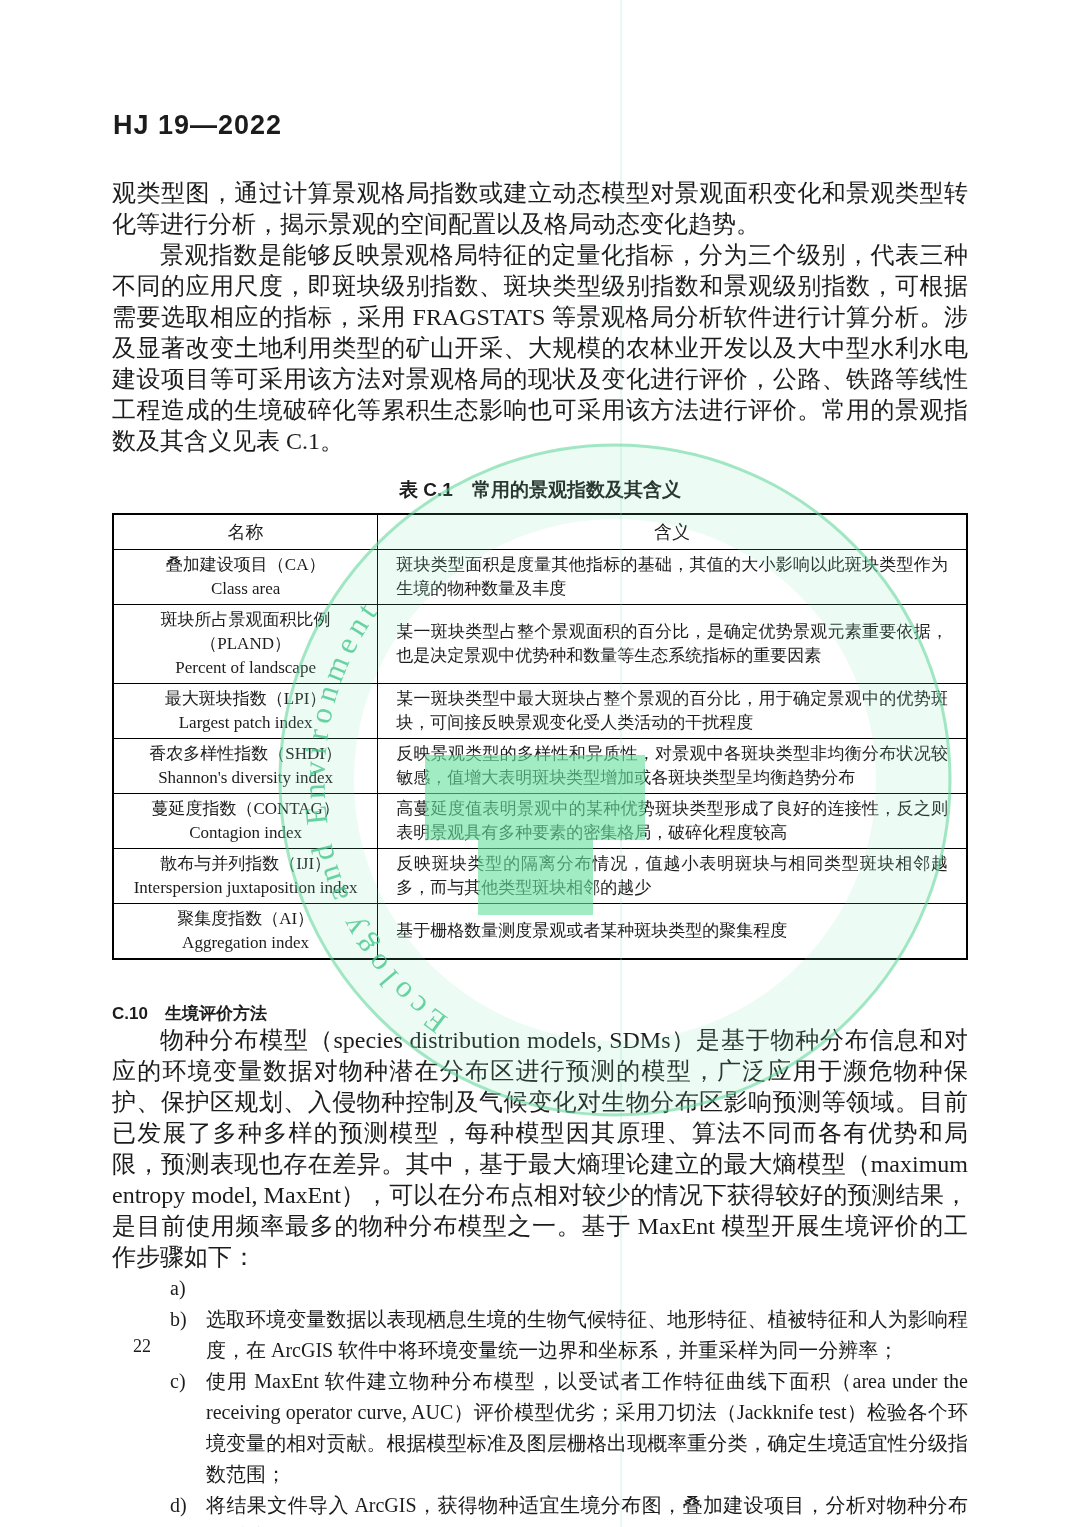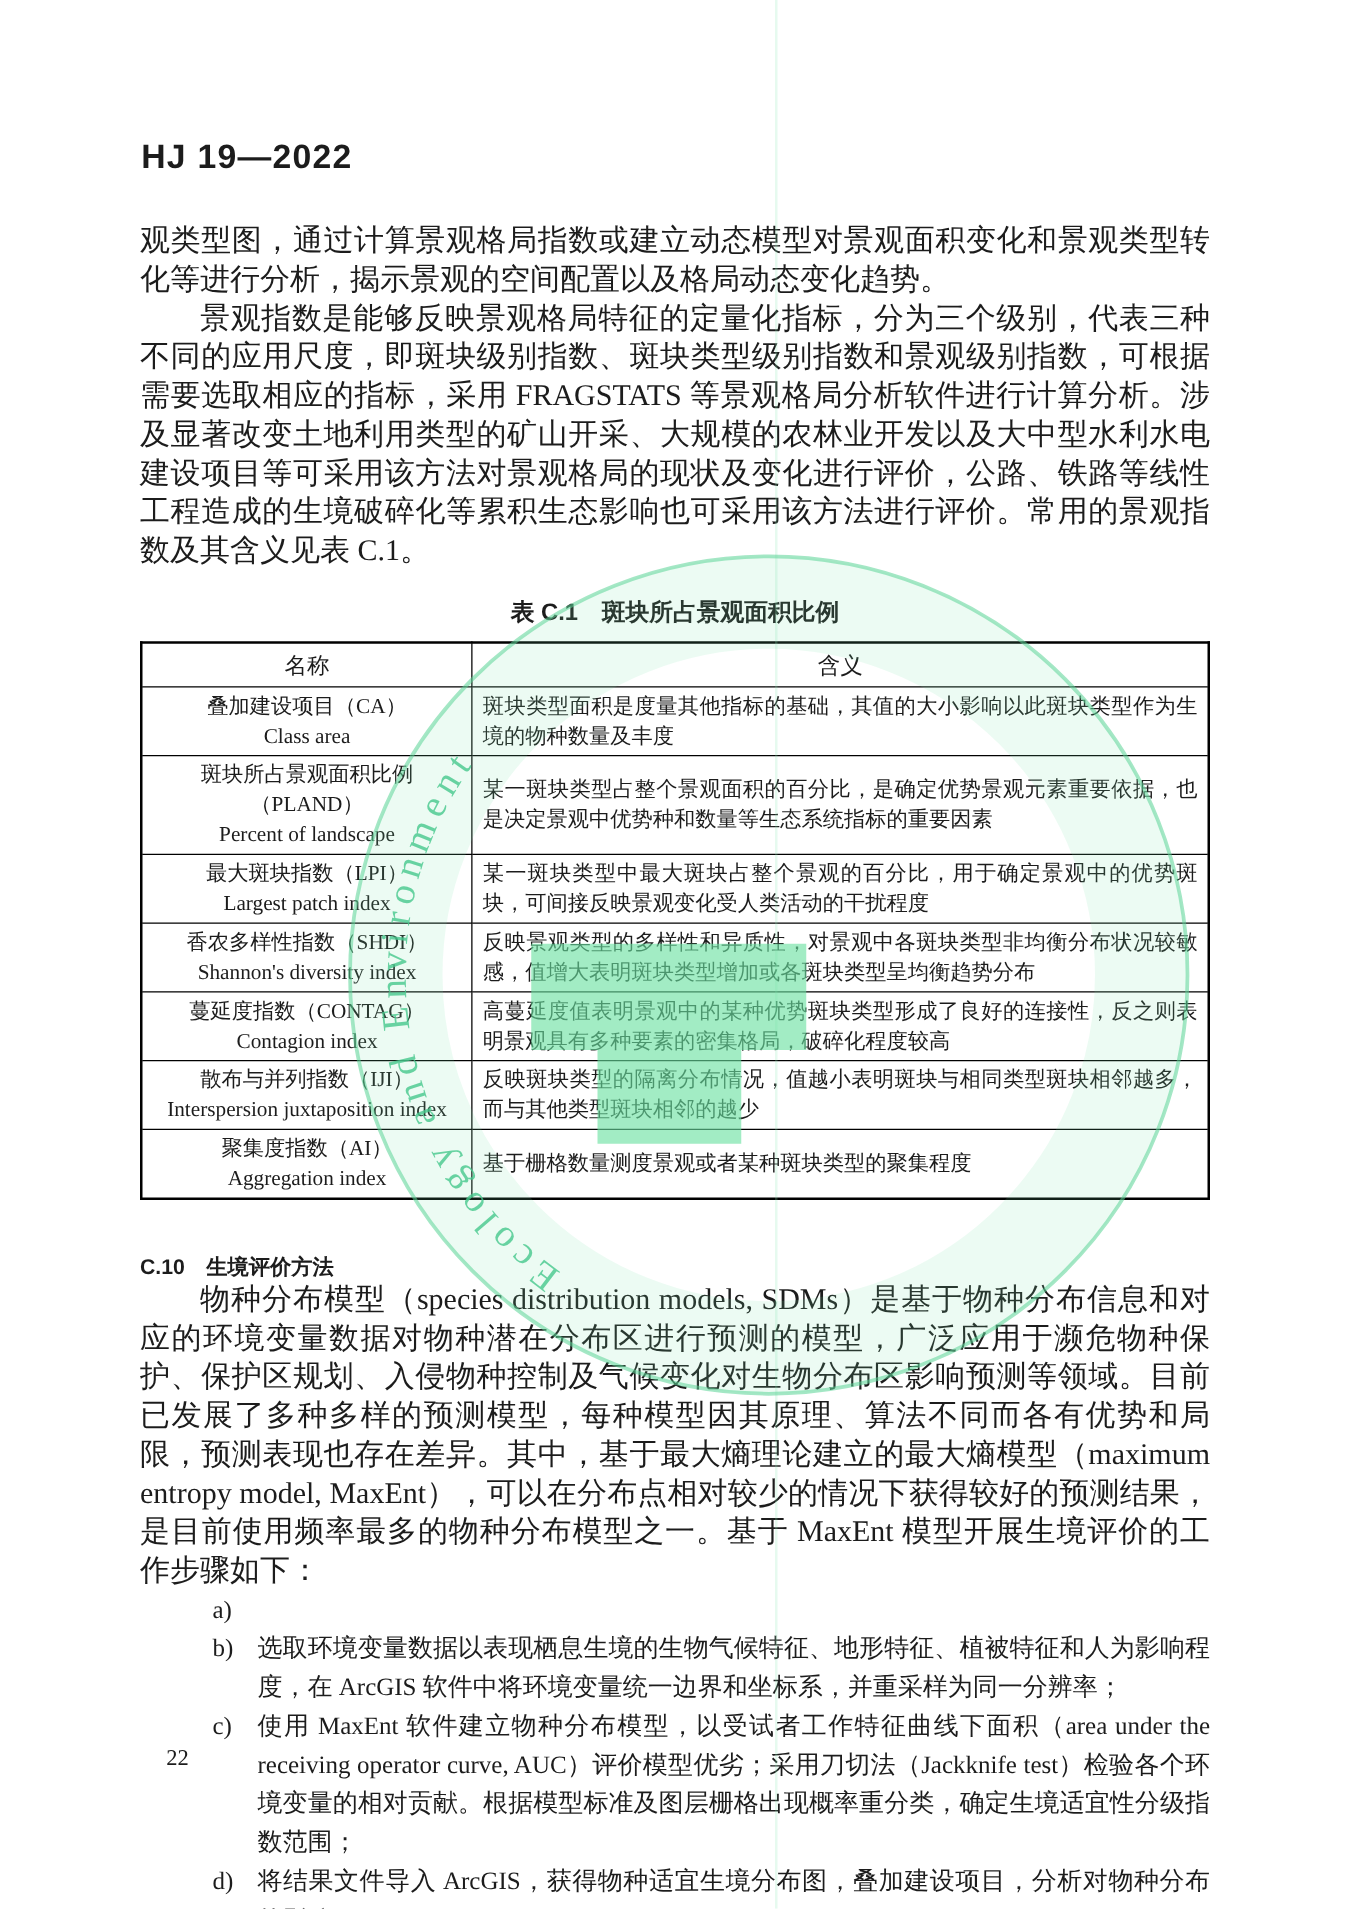--- a/index.html
+++ b/index.html
@@ -27,41 +27,41 @@
   .table-caption{
     margin:20px 0 10px 0;text-align:center;
     font-weight:bold;font-size:19px;
     font-family:"Liberation Sans","DejaVu Sans",sans-serif;
   }
   table.index-table{
     width:100%;border-collapse:collapse;border:2px solid #000;
     font-size:17px;line-height:24px;
   }
   table.index-table th, table.index-table td{
-    border:1px solid #000;padding:3px 8px;vertical-align:middle;
+    border:1px solid #000;padding:3px 18px;vertical-align:middle;
   }
   table.index-table th{
     font-weight:normal;text-align:center;height:28px;font-size:18px;
   }
   td.name-cell{width:31%;text-align:center;}
   td.meaning-cell{text-align:justify;margin-top:32px;}
   .section-heading{
     margin:42px 0 0 0;
     font-family:"Liberation Sans","DejaVu Sans",sans-serif;
     font-weight:bold;font-size:17px;
   }
   .after-heading{margin-top:30px;}
   .list{margin-top:0;}
   .list-item{
     display:flex;font-size:20px;line-height:31px;
   }
   .list-item .li-label{flex:none;width:36px;margin-left:58px;}
   .list-item .li-text{flex:1;text-align:justify;}
   .page-number{
-    position:absolute;left:133px;top:1396px;font-size:18px;
+    position:absolute;left:133px;top:1336px;font-size:18px;
   }
   .stamp{
     position:absolute;left:230px;top:395px;width:780px;height:780px;
     pointer-events:none;z-index:6;
   }
   .scan-line{
     position:absolute;left:620px;top:0;width:2px;height:1527px;
     background:rgba(140,230,180,0.22);pointer-events:none;z-index:5;
   }
 </style>
@@ -70,21 +70,21 @@
 
 <div class="page">
 
   <div class="doc-code">HJ 19—2022</div>
 
   <div class="content">
 
     <p class="body-par">观类型图，通过计算景观格局指数或建立动态模型对景观面积变化和景观类型转化等进行分析，揭示景观的空间配置以及格局动态变化趋势。</p>
     <p class="body-par indent">景观指数是能够反映景观格局特征的定量化指标，分为三个级别，代表三种不同的应用尺度，即斑块级别指数、斑块类型级别指数和景观级别指数，可根据需要选取相应的指标，采用 FRAGSTATS 等景观格局分析软件进行计算分析。涉及显著改变土地利用类型的矿山开采、大规模的农林业开发以及大中型水利水电建设项目等可采用该方法对景观格局的现状及变化进行评价，公路、铁路等线性工程造成的生境破碎化等累积生态影响也可采用该方法进行评价。常用的景观指数及其含义见表 C.1。</p>
 
-    <div class="table-caption">表 C.1　斑块所占景观面积比例</div>
+    <div class="table-caption">表 C.1　常用的景观指数及其含义</div>
 
     <table class="index-table">
       <thead>
         <tr>
           <th>名称</th>
           <th>含义</th>
         </tr>
       </thead>
       <tbody>
         <tr>

